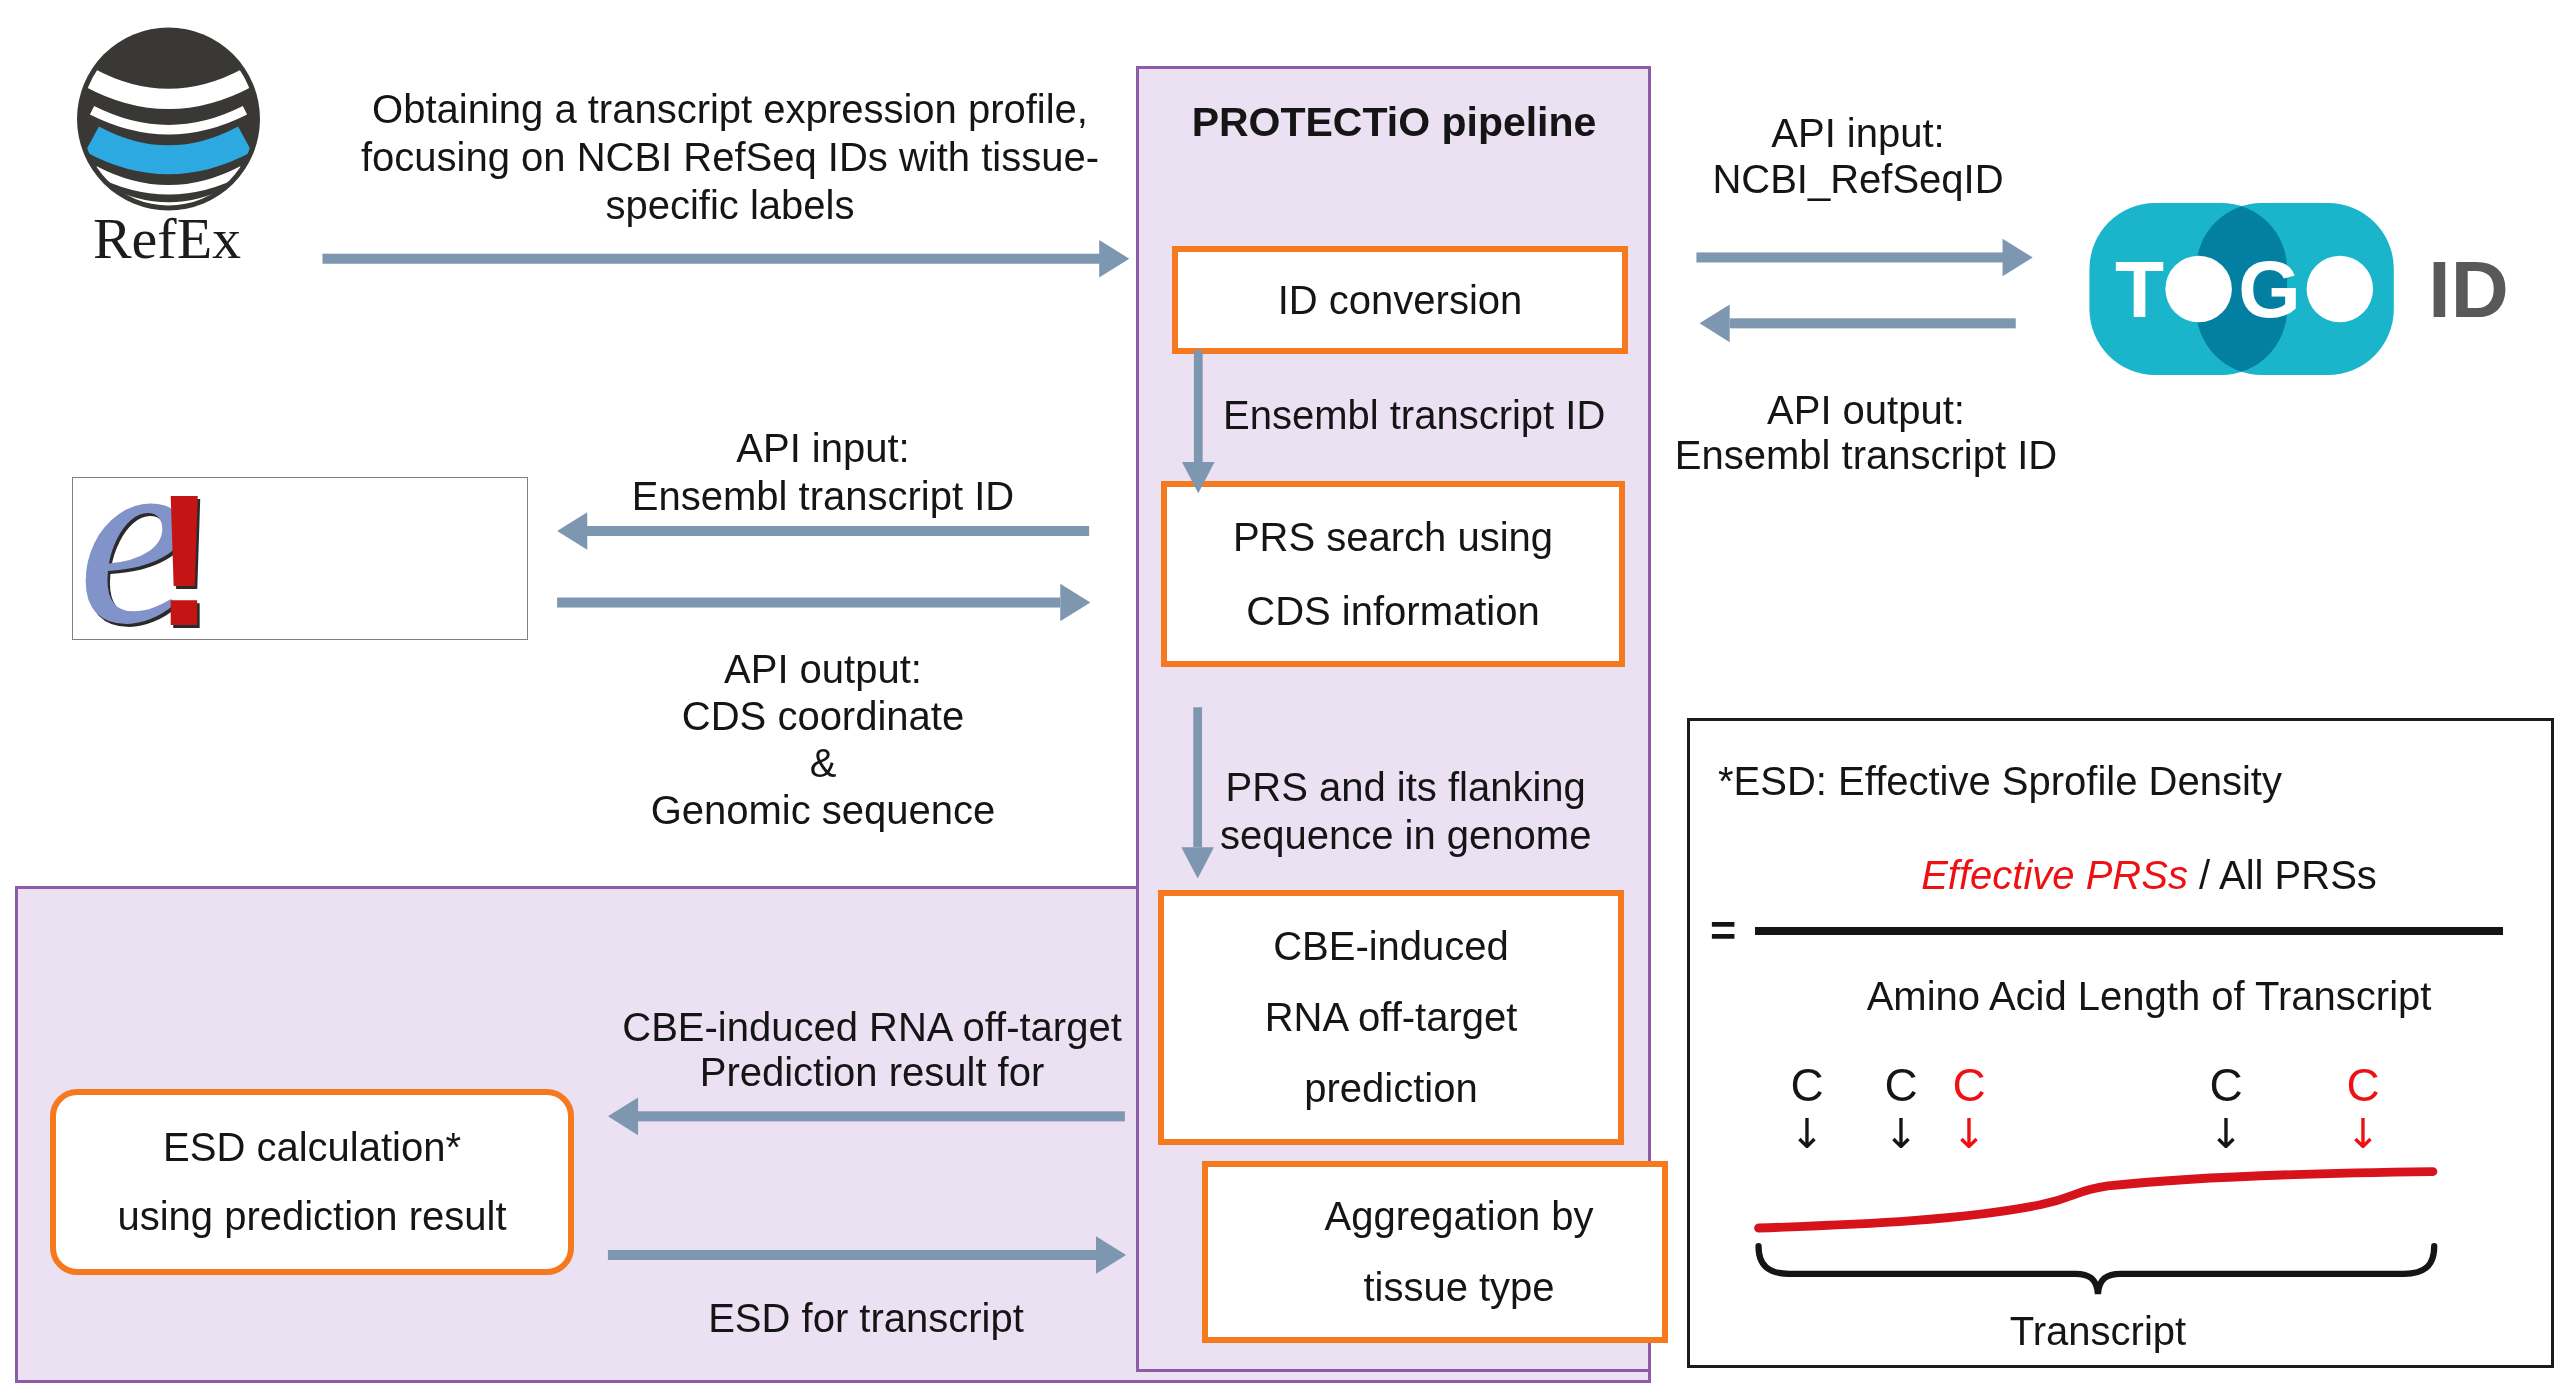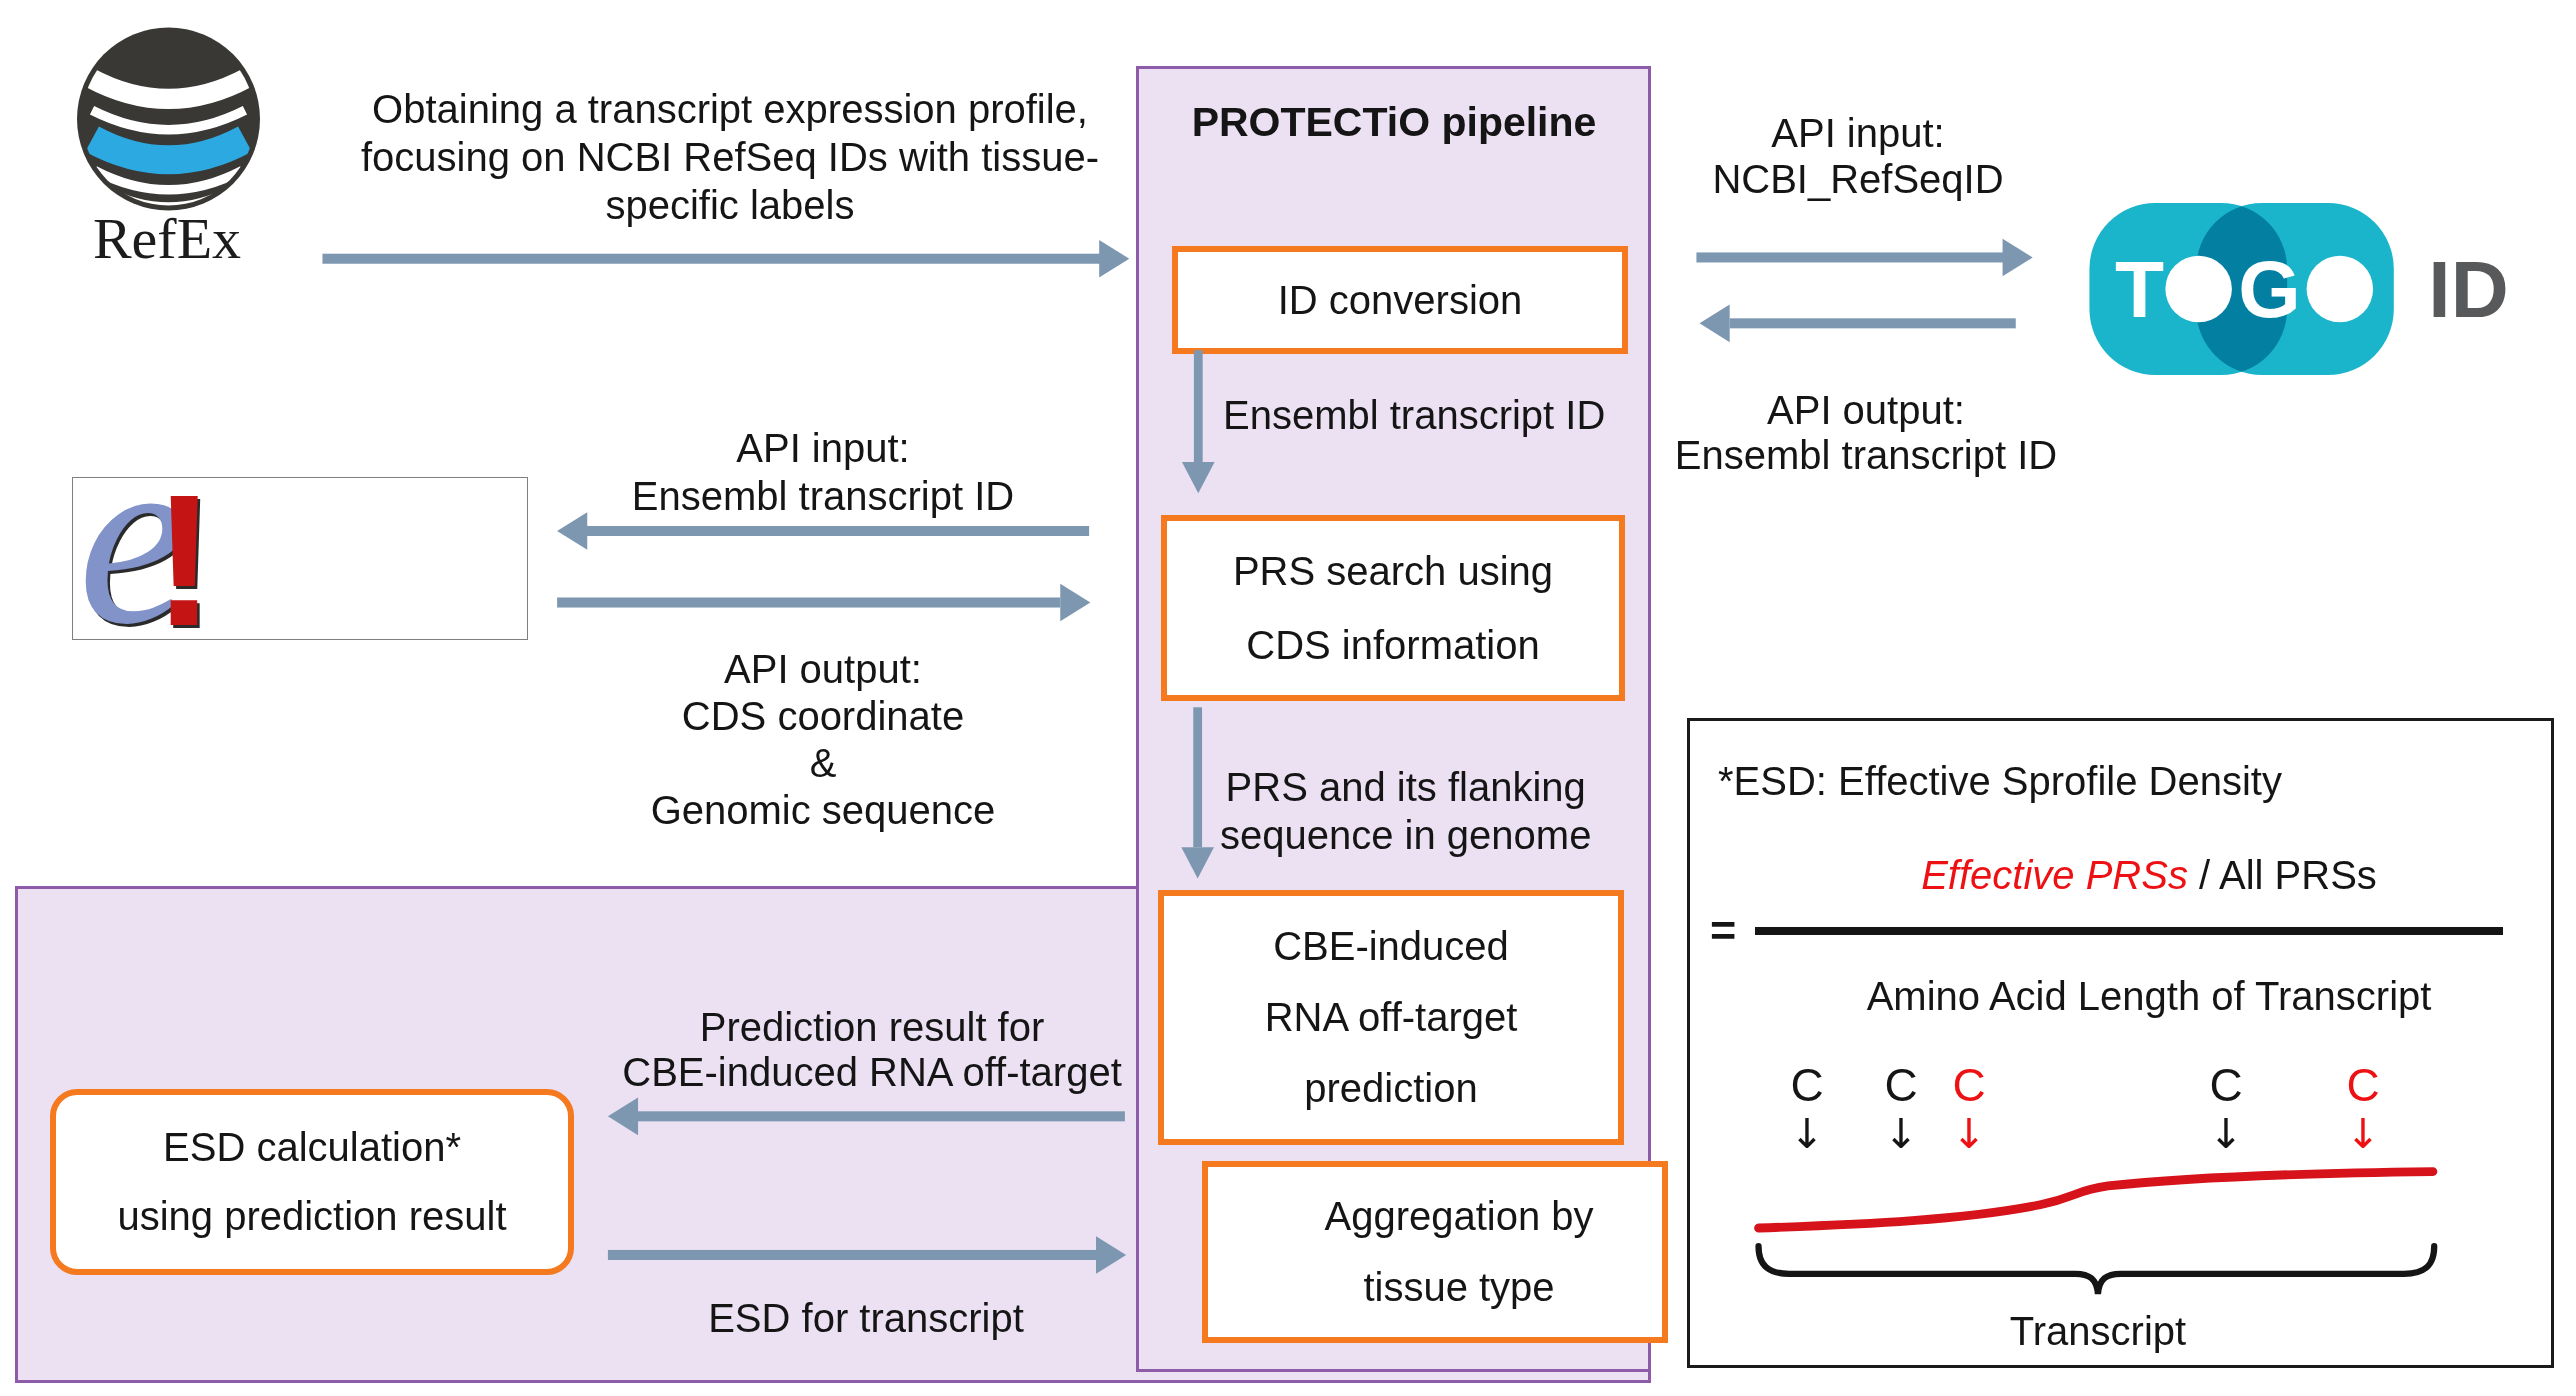--- a/index.html
+++ b/index.html
@@ -11,21 +11,21 @@
   #esd-panel{position:absolute;left:1687px;top:718px;width:867px;height:650px;
              background:#fff;border:3.1px solid #1b1b1b;box-sizing:border-box;}
   .txt{position:absolute;font-size:40px;line-height:48px;white-space:nowrap;
        text-align:center;transform:translateX(-50%);}
   .txt.left{transform:none;text-align:left;}
   .obox{position:absolute;background:#fff;border:6.3px solid #f4791f;box-sizing:border-box;
         display:flex;flex-direction:column;align-items:center;justify-content:center;
         font-size:40px;line-height:71px;text-align:center;}
   #pipeline-title{font-weight:bold;font-size:41px;left:1394px;top:98px;}
   #box-idconv{left:1172px;top:246px;width:456px;height:108px;}
-  #box-prs{left:1161px;top:515px;width:464px;height:186px;line-height:74px;}
+  #box-prs{left:1161px;top:481px;width:464px;height:186px;line-height:74px;}
   #box-cbe{left:1158px;top:890px;width:466px;height:255px;}
   #box-agg{left:1202px;top:1161px;width:466px;height:182px;padding-left:48px;}
   #box-esdcalc{left:50px;top:1089px;width:524px;height:186px;line-height:69px;border-radius:27px;}
   #top-note{left:730px;top:85px;}
   #togo-in{left:1858px;top:110px;line-height:46px;}
   #togo-out{left:1866px;top:388px;line-height:45px;}
   #ens-in{left:823px;top:424px;line-height:48px;}
   #ens-out{left:823px;top:646px;line-height:47px;}
   #lbl-arrow1{left:1223px;top:391px;}
   #lbl-arrow2{left:1220px;top:763px;line-height:48px;text-align:center;}
@@ -134,22 +134,22 @@
     <div>Ensembl transcript ID</div>
   </div>
   <div class="txt" id="ens-out">
     <div>API output:</div>
     <div>CDS coordinate</div>
     <div>&amp;</div>
     <div>Genomic sequence</div>
   </div>
 
   <div class="txt" id="pred-lbl">
+    <div>CBE-induced RNA off-target</div>
     <div>Prediction result for</div>
-    <div>CBE-induced RNA off-target</div>
   </div>
   <div class="obox" id="box-esdcalc">
     <div>ESD calculation*</div>
     <div>using prediction result</div>
   </div>
   <div class="txt" id="esd-out-lbl">ESD for transcript</div>
 
   <div id="esd-panel"></div>
   <div class="txt left" id="esd-title">
     <b>*ESD</b><span>: </span><b>E</b><span>ffective </span><b>S</b><span>profile </span><b>D</b><span>ensity</span>

